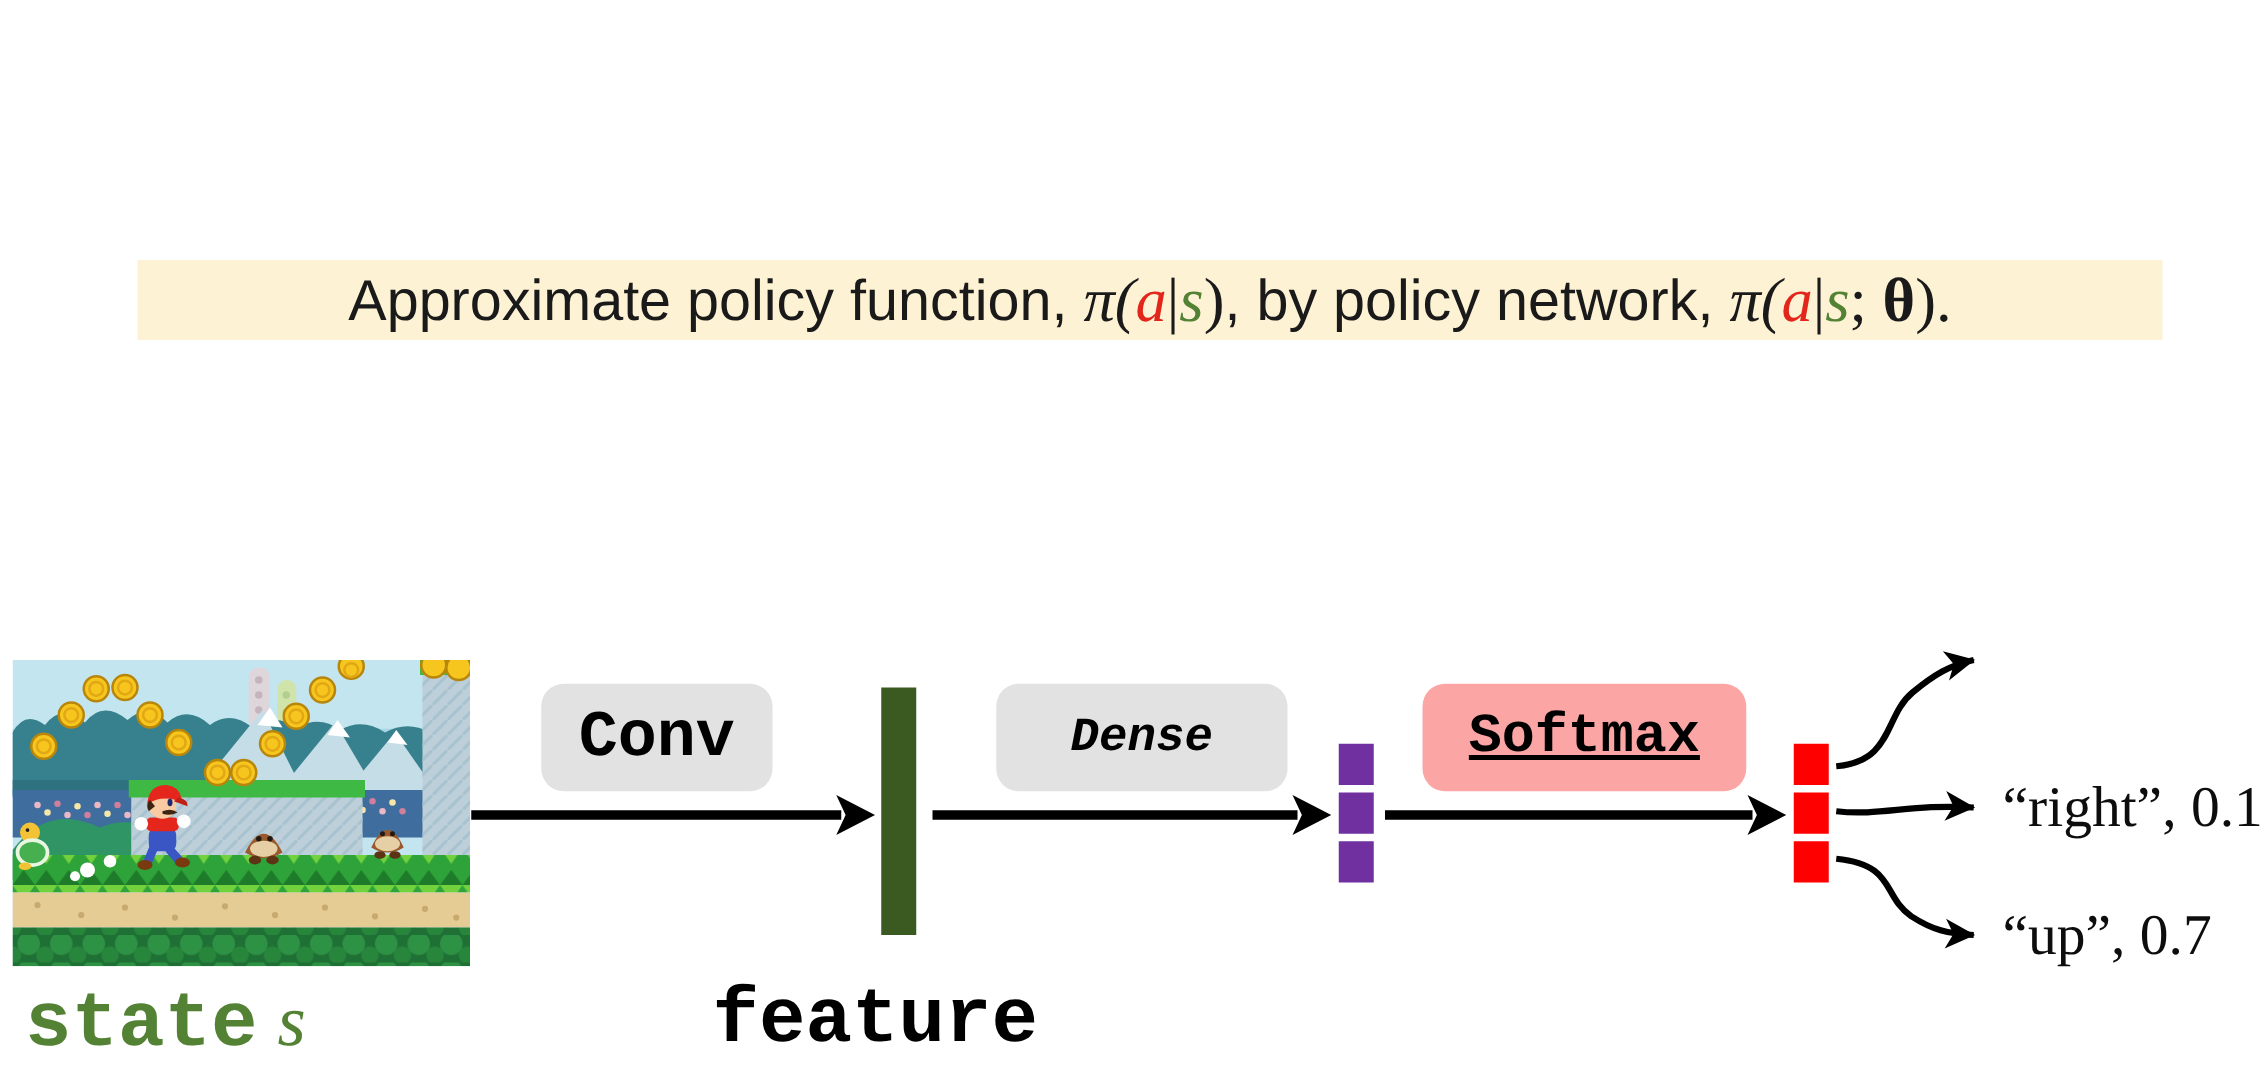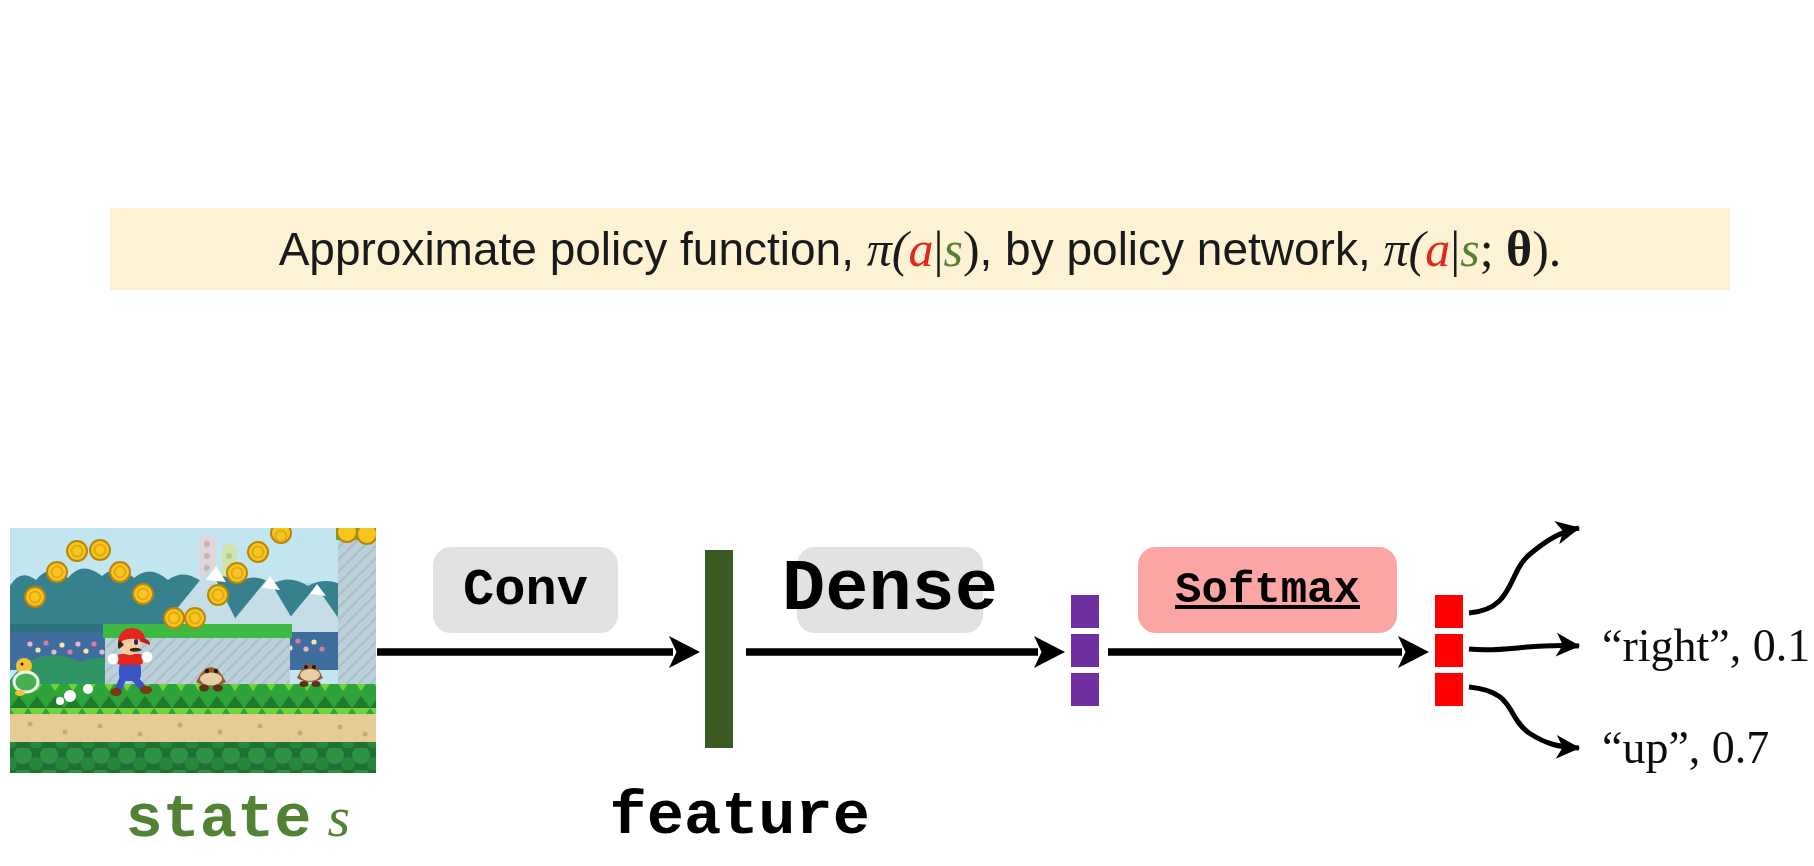--- a/index.html
+++ b/index.html
@@ -5,42 +5,42 @@
   html,body{margin:0;padding:0;background:#ffffff;}
   .slide{position:relative;width:1814px;height:866px;background:#ffffff;overflow:hidden;
          font-family:"Liberation Sans",sans-serif;}
 
   
   .title{position:absolute;left:451px;top:4px;width:1000px;margin:0;text-align:center;
          font-family:"DejaVu Serif",serif;font-weight:700;font-size:74px;line-height:96px;
          color:#0a0a0a;letter-spacing:-1px;}
 
   
-  .highlight{position:absolute;left:110px;top:208px;width:1620px;height:82px;
+  .highlight{position:absolute;left:110px;top:208px;width:1620px;height:64px;
              display:flex;align-items:center;justify-content:center;white-space:pre;
              font-size:46px;color:#1a1a1a;}
   .highlight .m{font-family:"Liberation Serif",serif;font-style:italic;font-size:50px;}
   .highlight .mu{font-family:"Liberation Serif",serif;font-style:normal;font-size:50px;}
   .highlight .mb{font-family:"Liberation Serif",serif;font-style:normal;font-weight:700;font-size:50px;}
 
   
   .mario{position:absolute;left:10px;top:528px;width:366px;height:245px;display:block;}
   .graybox{position:absolute;top:547px;height:86px;border-radius:18px;
            display:flex;align-items:center;justify-content:center;
            font-family:"Liberation Mono",monospace;font-weight:700;color:#000;}
   .box-conv{left:433px;width:185px;font-size:52px;}
-  .box-dense{left:797px;width:186px;font-size:72px;}
+  .box-dense{left:797px;width:233px;font-size:38px;font-style:italic;}
   .box-softmax{left:1138px;width:259px;font-size:44px;}
 
   .featbar{position:absolute;left:705px;top:550px;width:28px;height:198px;}
   .cell{position:absolute;width:28px;height:33px;}
   .p0{left:1071px;top:595px;} .p1{left:1071px;top:634px;} .p2{left:1071px;top:673px;}
   .r0{left:1435px;top:595px;} .r1{left:1435px;top:634px;} .r2{left:1435px;top:673px;}
 
-  .greenlabel{position:absolute;text-align:right;font-family:"Liberation Mono",monospace;
+  .greenlabel{position:absolute;text-align:left;font-family:"Liberation Mono",monospace;
               font-weight:700;font-size:62px;line-height:66px;}
   .state-label{left:20px;top:784px;width:330px;}
   .feature-label{left:570px;top:784px;width:300px;}
   .state-s{font-family:"Liberation Serif",serif;font-style:italic;font-weight:400;
            font-size:58px;margin-left:16px;}
 
   .outlabel{position:absolute;left:1602px;font-family:"Liberation Serif",serif;
             font-size:46px;line-height:50px;color:#0d0d0d;white-space:nowrap;}
   .out-left{top:504px;} .out-right{top:621px;} .out-up{top:723px;}
 

